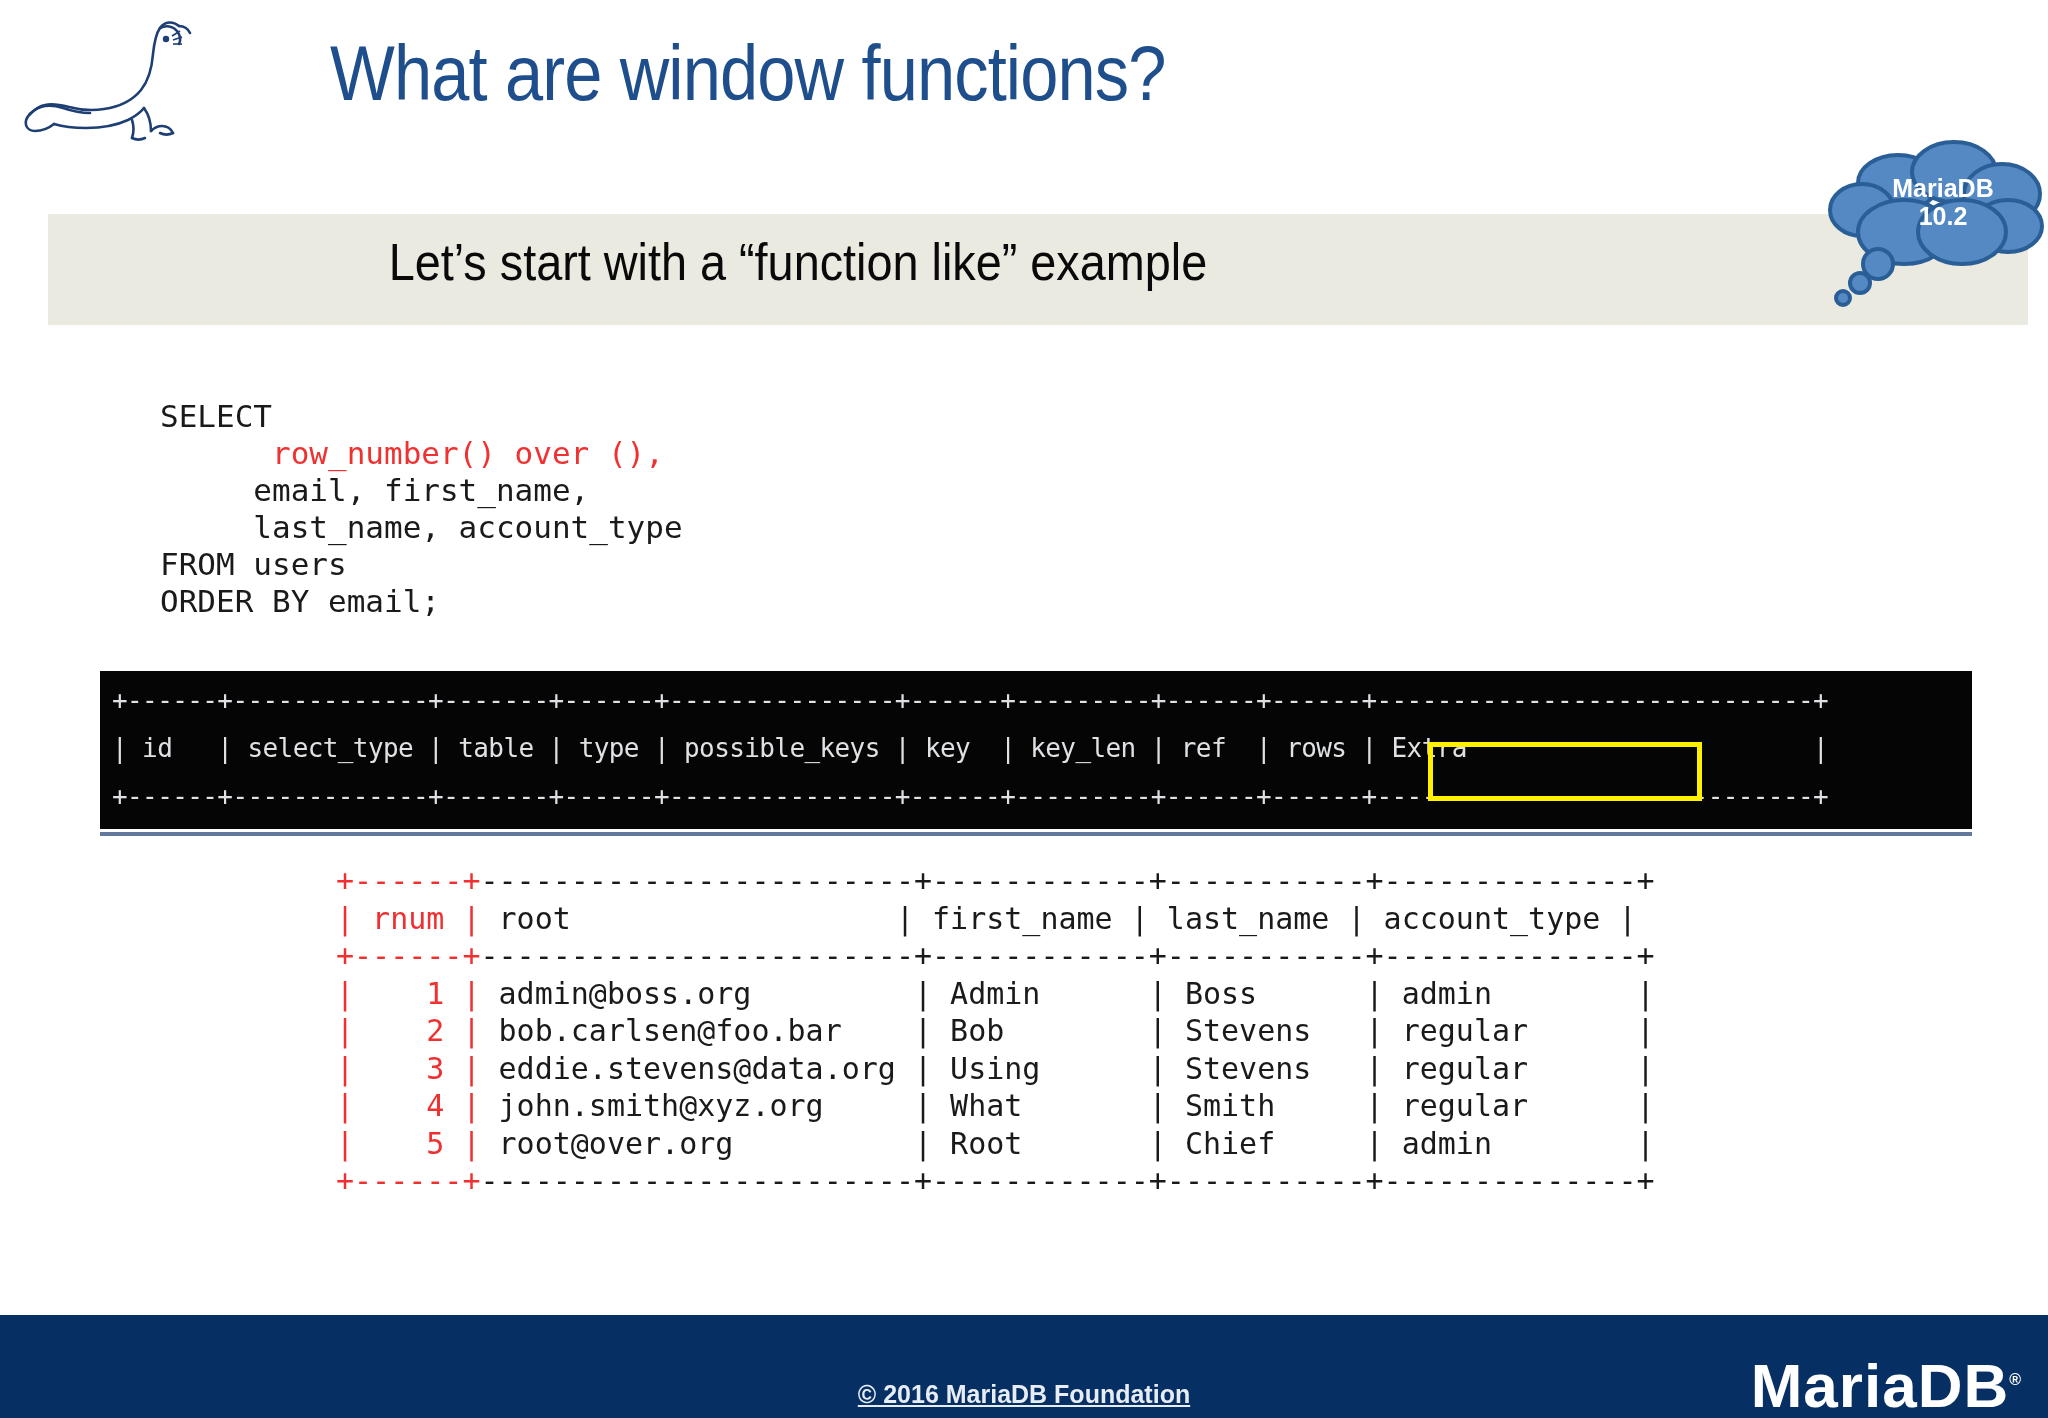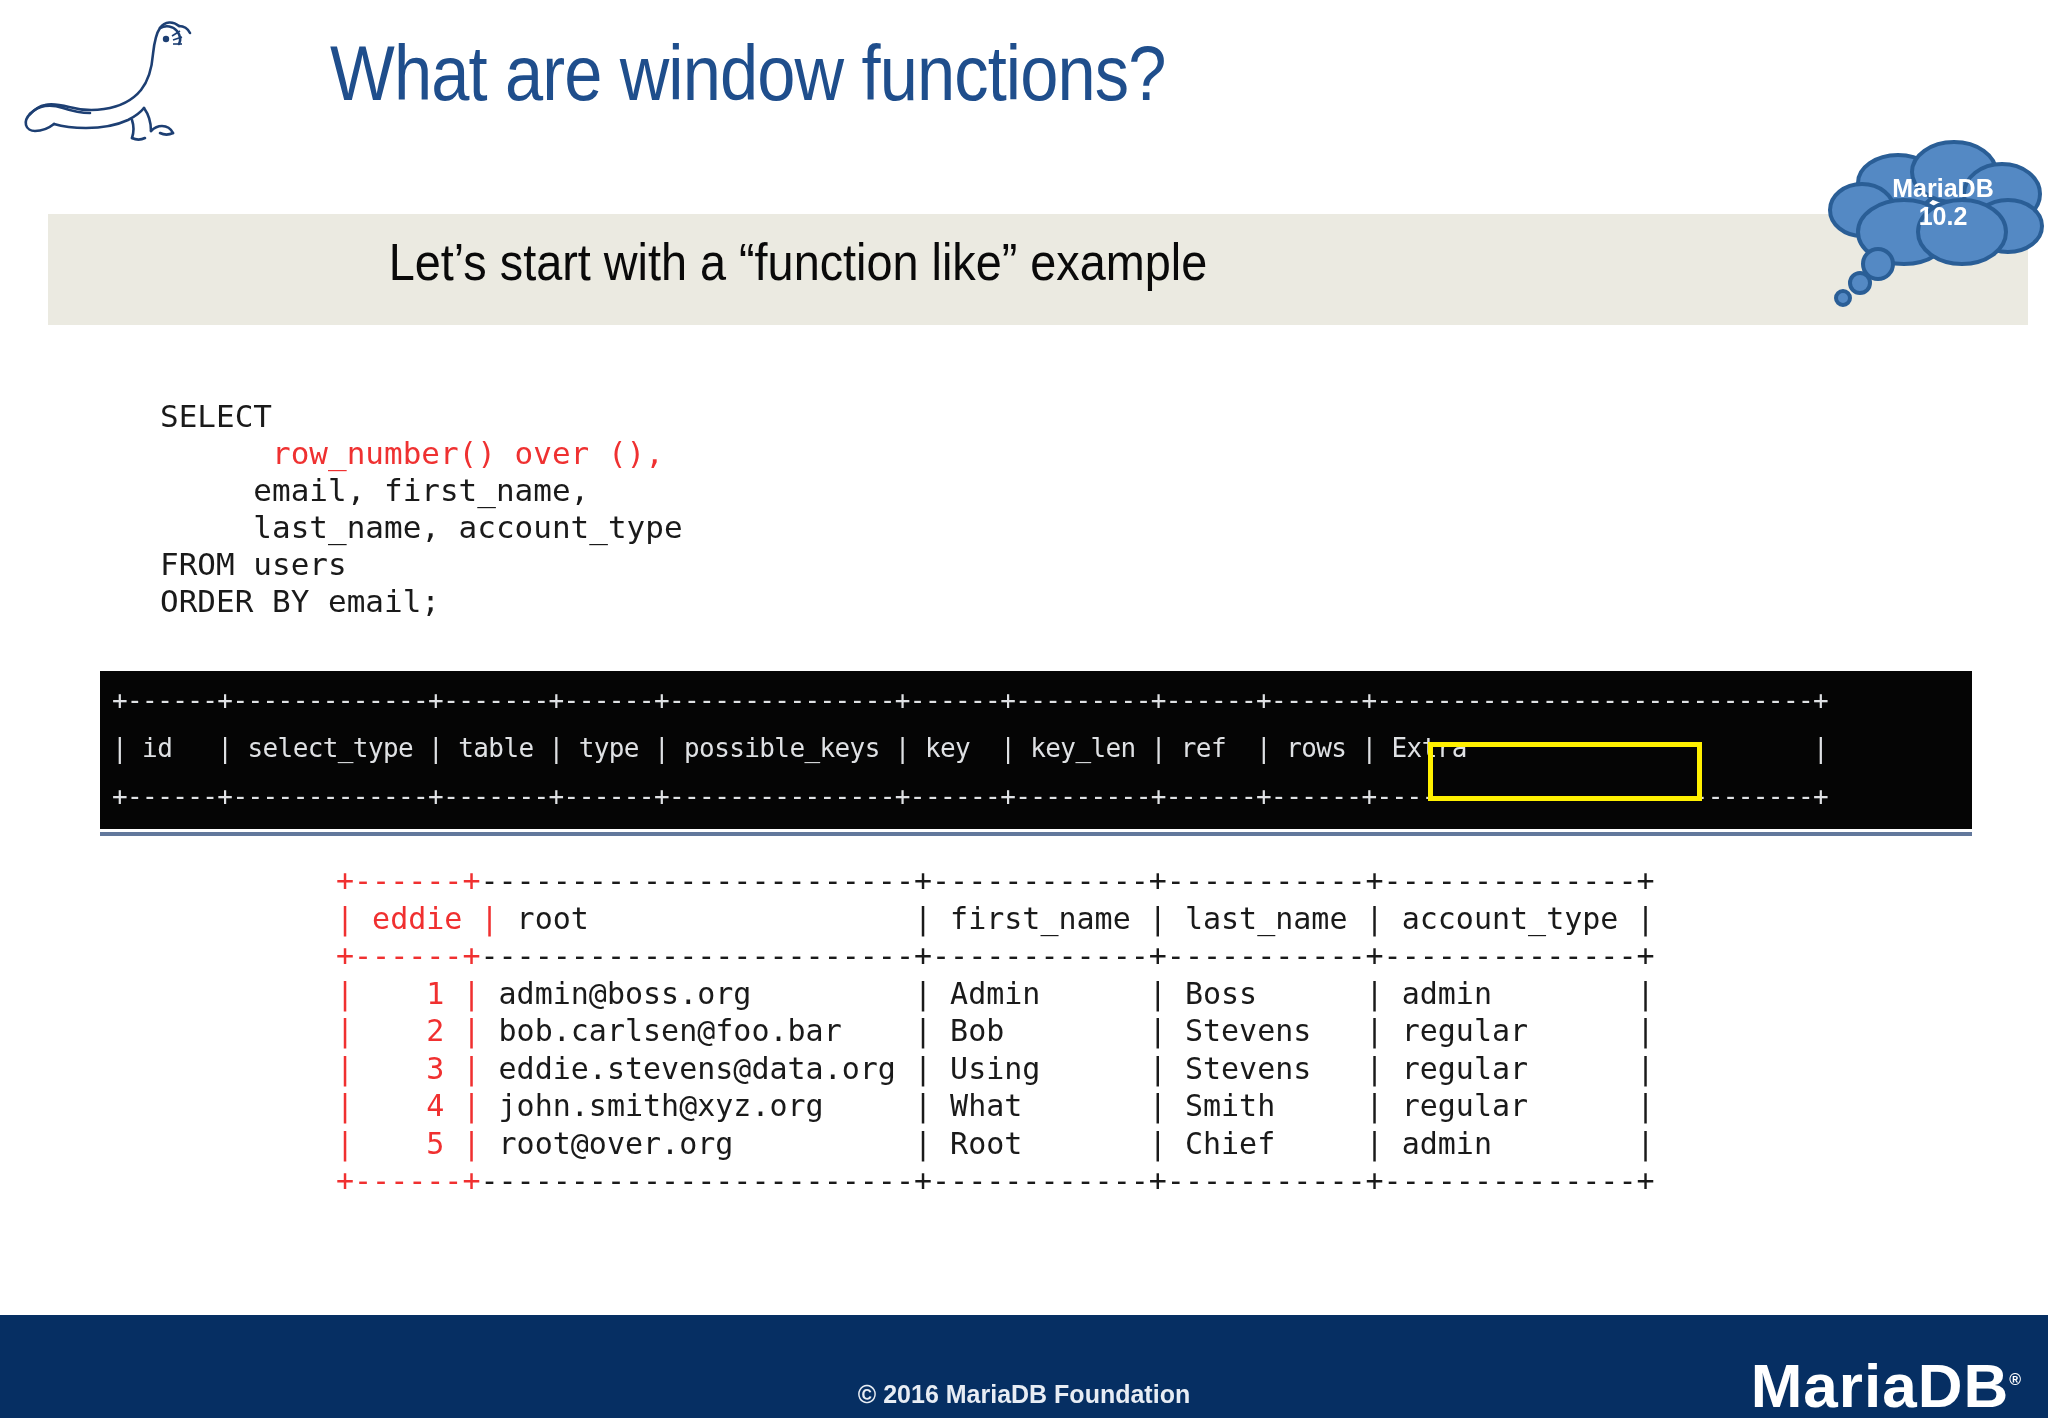--- a/index.html
+++ b/index.html
@@ -169,20 +169,21 @@
   .footer-credit {
     position: absolute;
     left: 0;
     top: 1380px;
     width: 2048px;
     text-align: center;
     color: #e8edf4;
     font-size: 25px;
     font-weight: bold;
     font-family: "Liberation Sans", sans-serif;
+    text-decoration: underline;
   }
   .footer-logo {
     position: absolute;
     right: 26px;
     top: 1338px;
     font-size: 62px;
     color: #ffffff;
     font-weight: 700;
     letter-spacing: 1px;
     font-family: "Liberation Sans", sans-serif;
@@ -258,21 +259,21 @@
   <div class="explain-text">+------+-------------+-------+------+---------------+------+---------+------+------+-----------------------------+
 | id   | select_type | table | type | possible_keys | key  | key_len | ref  | rows | Extra                       |
 +------+-------------+-------+------+---------------+------+---------+------+------+-----------------------------+
 |    1 | SIMPLE      | users | ALL  | NULL          | NULL | NULL    | NULL |   30 | Using temporary; Using filesort |
 +------+-------------+-------+------+---------------+------+---------+------+------+-----------------------------+</div>
 </div>
 <div class="highlight-box"></div>
 <div class="divider-line"></div>
 
 <div class="result-set"><span class="rd">+------+</span><span>------------------------+------------+-----------+--------------+</span>
-<span class="rd">| eddie |</span><span> root                  | first_name | last_name | account_type |</span>
+<span class="rd">| rnum |</span><span> root                  | first_name | last_name | account_type |</span>
 <span class="rd">+------+</span><span>------------------------+------------+-----------+--------------+</span>
 <span class="rd">|    1 |</span><span> admin@boss.org         | Admin      | Boss      | admin        |</span>
 <span class="rd">|    2 |</span><span> bob.carlsen@foo.bar    | Bob        | Stevens   | regular      |</span>
 <span class="rd">|    3 |</span><span> eddie.stevens@data.org | Using      | Stevens   | regular      |</span>
 <span class="rd">|    4 |</span><span> john.smith@xyz.org     | What       | Smith     | regular      |</span>
 <span class="rd">|    5 |</span><span> root@over.org          | Root       | Chief     | admin        |</span>
 <span class="rd">+------+</span><span>------------------------+------------+-----------+--------------+</span></div>
 
 <div class="footer-bar"></div>
 <div class="footer-credit">© 2016 MariaDB Foundation</div>

